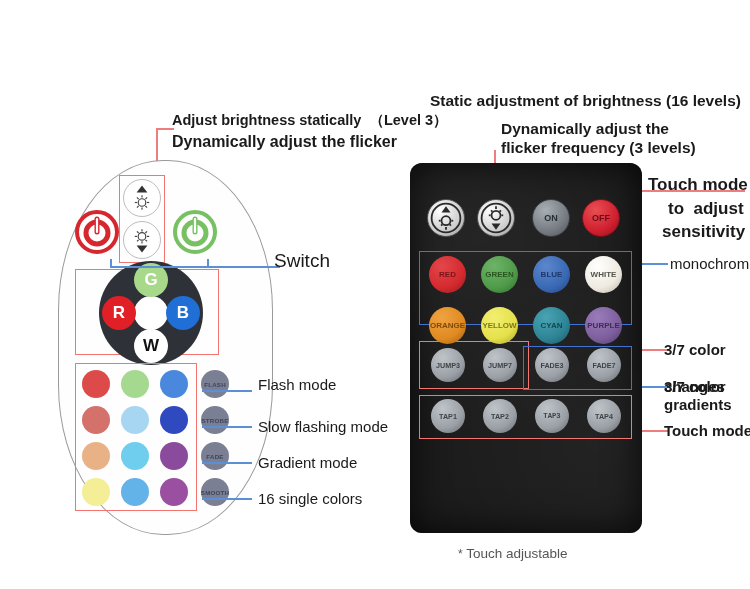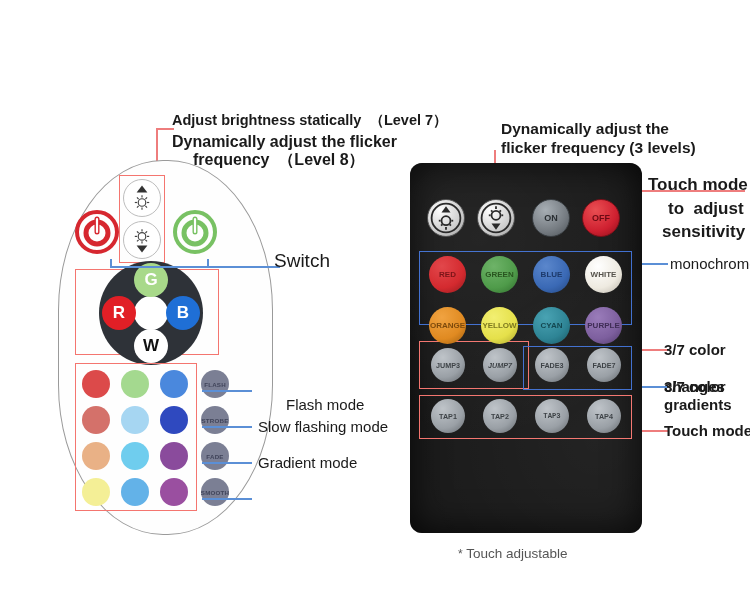--- a/index.html
+++ b/index.html
@@ -114,23 +114,22 @@
   .aster{font-size:12px;}
 
   .sunGlyph{position:absolute;left:0;top:0;width:100%;height:100%;}
 </style>
 </head>
 <body>
 
 <div id="stage">
 
 
-  <div class="lbl b" style="left:172px;top:112px;font-size:14.5px;">Adjust brightness statically  （Level 7）</div>
+  <div class="lbl b" style="left:172px;top:112px;font-size:14.5px;">Adjust brightness statically  （Level 3）</div>
   <div class="lbl b" style="left:172px;top:133px;">Dynamically adjust the flicker</div>
-  <div class="lbl b" style="left:193px;top:151px;">frequency  （Level 8）</div>
 
   <div class="ln red" style="left:156px;top:128px;width:18px;height:1.6px;"></div>
   <div class="ln red" style="left:156px;top:128px;width:1.6px;height:48px;"></div>
   <div class="ln red" style="left:156px;top:174px;width:14px;height:1.6px;"></div>
 
   <div class="remoteL">
 
     <div class="box" style="left:60px;top:14px;width:46px;height:88px;"></div>
 
     <div class="brightBtn" style="left:64px;top:18px;">
@@ -218,30 +217,32 @@
     <div class="modeBtn" style="left:142px;top:281px;">FADE</div>
     <div class="modeBtn" style="left:142px;top:317px;">SMOOTH</div>
   </div>
 
   <div class="ln blue" style="left:110px;top:259px;width:1.6px;height:8px;"></div>
   <div class="ln blue" style="left:207px;top:259px;width:1.6px;height:8px;"></div>
   <div class="ln blue" style="left:110px;top:266px;width:170px;height:1.6px;"></div>
   <div class="lbl" style="left:274px;top:252px;font-size:19px;">Switch</div>
 
   <div class="ln blue" style="left:202px;top:390px;width:50px;height:1.6px;"></div>
-  <div class="lbl" style="left:258px;top:396px;font-size:15px;margin-left:28px;">Flash mode</div>
+  <div class="lbl" style="left:258px;top:376px;font-size:15px;">Flash mode</div>
 
   <div class="ln blue" style="left:202px;top:426px;width:50px;height:1.6px;"></div>
   <div class="lbl" style="left:258px;top:418px;font-size:15px;">Slow flashing mode</div>
 
   <div class="ln blue" style="left:202px;top:462px;width:50px;height:1.6px;"></div>
   <div class="lbl" style="left:258px;top:454px;font-size:15px;">Gradient mode</div>
 
   <div class="ln blue" style="left:202px;top:498px;width:50px;height:1.6px;"></div>
-
+  <div class="lbl" style="left:258px;top:490px;font-size:15px;">16 single colors</div>
+
+  <div class="lbl b" style="left:430px;top:92px;font-size:15.5px;">Static adjustment of brightness (16 levels)</div>
   <div class="lbl b" style="left:501px;top:120px;font-size:15.5px;">Dynamically adjust the</div>
   <div class="lbl b" style="left:501px;top:139px;font-size:15.5px;">flicker frequency (3 levels)</div>
 
   <div class="ln red" style="left:494px;top:150px;width:1.6px;height:48px;"></div>
   <div class="ln red" style="left:455px;top:198px;width:41px;height:1.6px;"></div>
   <div class="ln red" style="left:455px;top:198px;width:1.6px;height:14px;"></div>
   <div class="ln red" style="left:494px;top:198px;width:1.6px;height:14px;"></div>
 
   <div class="ln red" style="left:553px;top:190px;width:192px;height:1.6px;"></div>
   <div class="ln red" style="left:553px;top:190px;width:1.6px;height:22px;"></div>
@@ -311,21 +312,21 @@
     <div class="rbtn md" style="left:19px;top:144px;background:radial-gradient(circle at 35% 28%, #f0a341, #e08a21 60%, #9c5c0f);color:#7d4a0c;">ORANGE</div>
     <div class="rbtn md" style="left:71px;top:144px;background:radial-gradient(circle at 35% 28%, #f2ef72, #e5e04a 60%, #a9a32d);color:#7e7a20;">YELLOW</div>
     <div class="rbtn md" style="left:123px;top:144px;background:radial-gradient(circle at 35% 28%, #49a3b3, #2e8495 60%, #195863);color:#144851;">CYAN</div>
     <div class="rbtn md" style="left:175px;top:144px;background:radial-gradient(circle at 35% 28%, #9a7cba, #7d5f9e 60%, #503a6b);color:#3f2d55;">PURPLE</div>
 
     <div class="box" style="left:9px;top:178px;width:110px;height:48px;"></div>
 
     <div class="box blue" style="left:113px;top:183px;width:109px;height:44px;"></div>
 
     <div class="rbtn sm" style="left:21px;top:185px;background:radial-gradient(circle at 35% 28%, #bfc4c9, #9aa0a6 60%, #63686d);color:#3e4347;">JUMP3</div>
-    <div class="rbtn sm" style="left:73px;top:185px;background:radial-gradient(circle at 35% 28%, #bfc4c9, #9aa0a6 60%, #63686d);color:#3e4347;font-style:italic;">JUMP7</div>
+    <div class="rbtn sm" style="left:73px;top:185px;background:radial-gradient(circle at 35% 28%, #bfc4c9, #9aa0a6 60%, #63686d);color:#3e4347;">JUMP7</div>
     <div class="rbtn sm" style="left:125px;top:185px;background:radial-gradient(circle at 35% 28%, #bfc4c9, #9aa0a6 60%, #63686d);color:#3e4347;">FADE3</div>
     <div class="rbtn sm" style="left:177px;top:185px;background:radial-gradient(circle at 35% 28%, #bfc4c9, #9aa0a6 60%, #63686d);color:#3e4347;">FADE7</div>
 
     <div class="box" style="left:9px;top:232px;width:213px;height:44px;"></div>
 
     <div class="rbtn sm" style="left:21px;top:236px;background:radial-gradient(circle at 35% 28%, #bfc4c9, #9aa0a6 60%, #63686d);color:#3e4347;">TAP1</div>
     <div class="rbtn sm" style="left:73px;top:236px;background:radial-gradient(circle at 35% 28%, #bfc4c9, #9aa0a6 60%, #63686d);color:#3e4347;">TAP2</div>
     <div class="rbtn sm" style="left:125px;top:236px;background:radial-gradient(circle at 35% 28%, #bfc4c9, #9aa0a6 60%, #63686d);color:#3e4347;font-family:Liberation Mono, monospace;">TAP3</div>
     <div class="rbtn sm" style="left:177px;top:236px;background:radial-gradient(circle at 35% 28%, #bfc4c9, #9aa0a6 60%, #63686d);color:#3e4347;">TAP4</div>
   </div>

